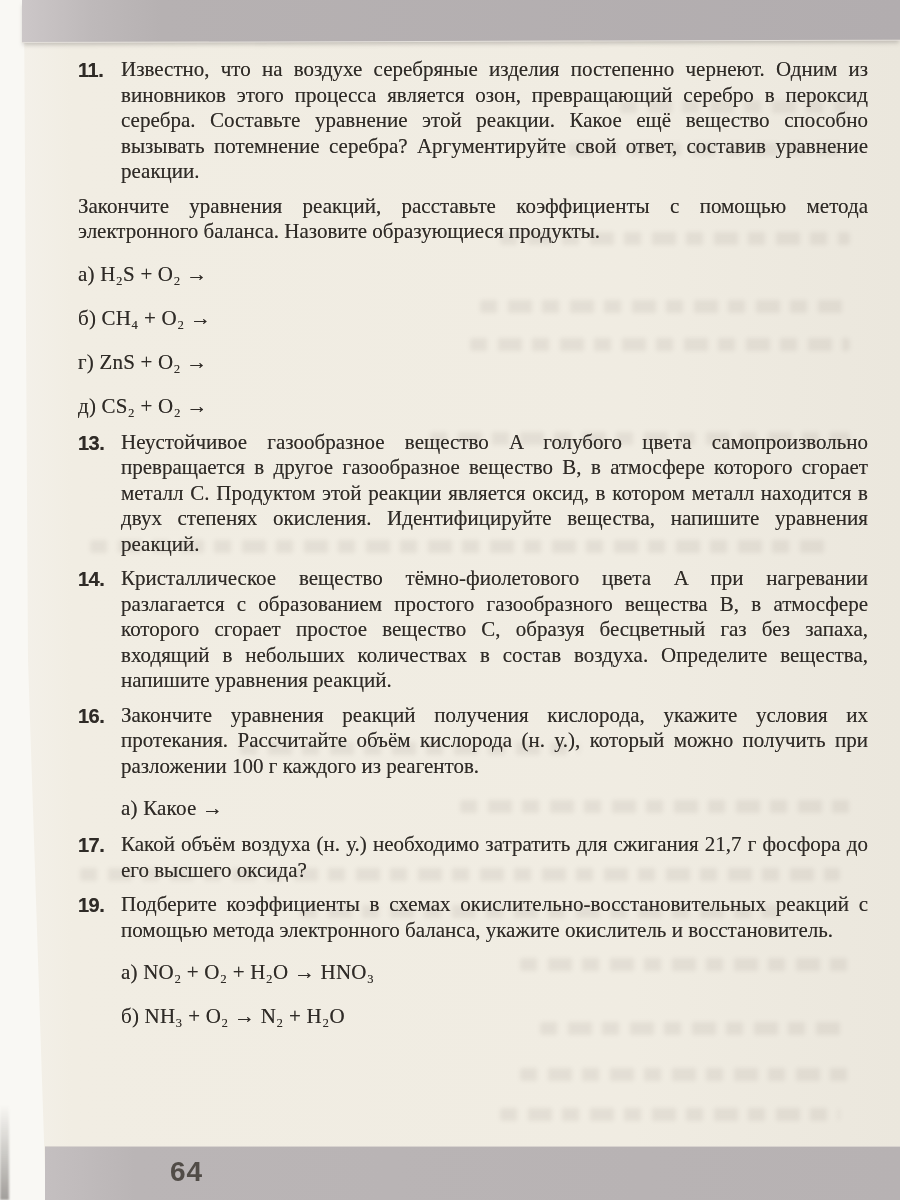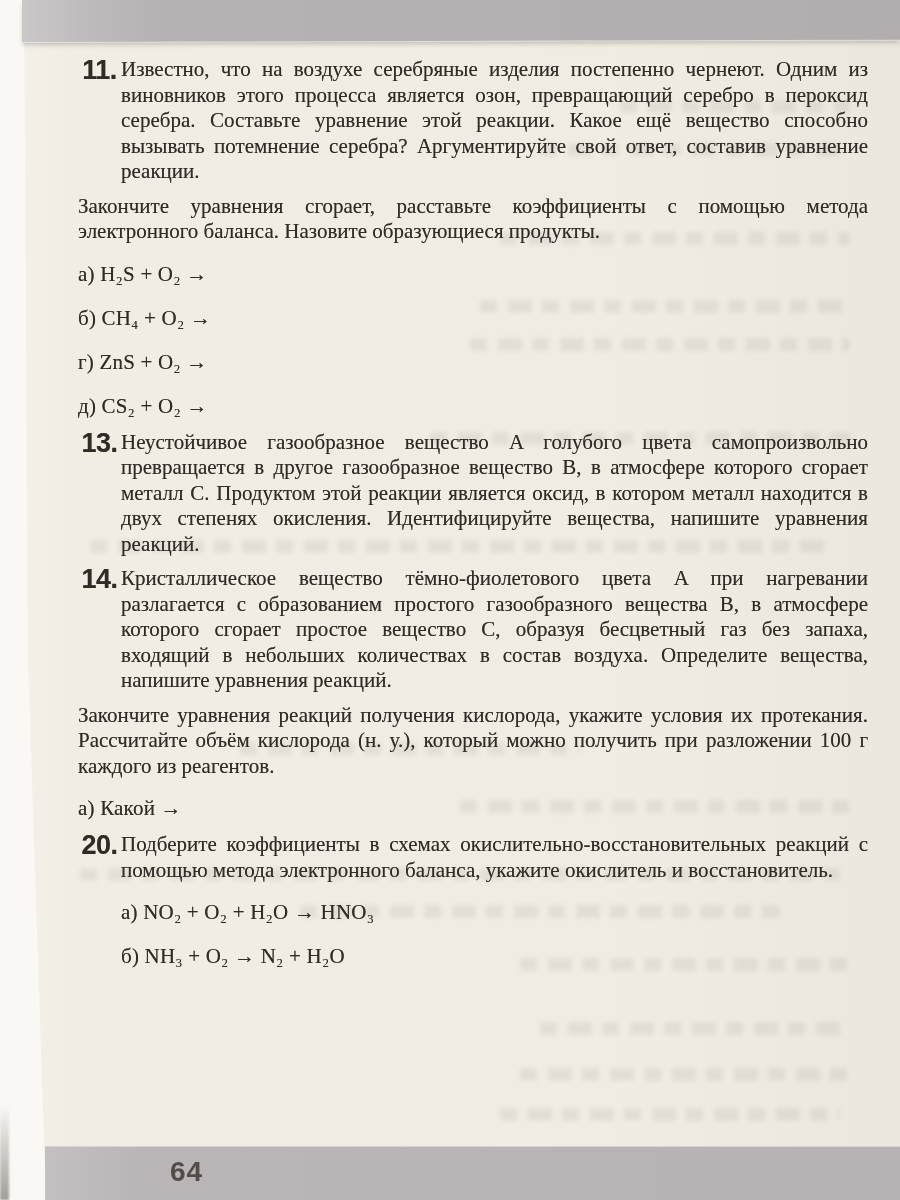--- a/index.html
+++ b/index.html
@@ -45,21 +45,21 @@
   
   .content{
     position:absolute;left:78px;top:57px;width:790px;z-index:2;
     color:#2f2b27;font-size:21px;line-height:25.5px;
     text-shadow:0 0 .4px rgba(47,43,39,.55);
   }
   .problem{display:flex;margin-bottom:9px;}
   .pnum{
     flex:none;width:43px;
     font-family:"Liberation Sans","DejaVu Sans",sans-serif;
-    font-weight:700;font-size:27px;letter-spacing:-.5px;padding-top:1px;text-align:center;
+    font-weight:700;font-size:20px;letter-spacing:-.5px;padding-top:1px;
   }
   .ptext{flex:1;min-width:0;}
   .txt{display:block;text-align:justify;}
   .equation{line-height:30px;margin-top:14px;letter-spacing:.2px;}
   
   .ghost{
     position:absolute;height:13px;border-radius:3px;z-index:1;
     background:repeating-linear-gradient(90deg,
       rgba(128,116,108,.55) 0 17px,rgba(128,116,108,0) 17px 28px,
       rgba(128,116,108,.55) 28px 52px,rgba(128,116,108,0) 52px 62px);
@@ -94,21 +94,21 @@
 
     <div class="problem">
       <span class="pnum">11.</span>
       <div class="ptext">
         <span class="txt">Известно, что на воздухе серебряные изделия постепенно чернеют. Одним из виновников этого процесса является озон, превращающий серебро в пероксид серебра. Составьте уравнение этой реакции. Какое ещё вещество способно вызывать потемнение серебра? Аргументируйте свой ответ, составив уравнение реакции.</span>
       </div>
     </div>
 
     <div class="problem">
       <div class="ptext">
-        <span class="txt">Закончите уравнения сгорает, расставьте коэффициенты с помощью метода электронного баланса. Назовите образующиеся продукты.</span>
+        <span class="txt">Закончите уравнения реакций, расставьте коэффициенты с помощью метода электронного баланса. Назовите образующиеся продукты.</span>
         <div class="equation">а) H₂S + O₂ →</div>
         <div class="equation">б) CH₄ + O₂ →</div>
         <div class="equation">г) ZnS + O₂ →</div>
         <div class="equation">д) CS₂ + O₂ →</div>
       </div>
     </div>
 
     <div class="problem">
       <span class="pnum">13.</span>
       <div class="ptext">
@@ -118,29 +118,36 @@
 
     <div class="problem">
       <span class="pnum">14.</span>
       <div class="ptext">
         <span class="txt">Кристаллическое вещество тёмно-фиолетового цвета A при нагревании разлагается с образованием простого газообразного вещества B, в атмосфере которого сгорает простое вещество C, образуя бесцветный газ без запаха, входящий в небольших количествах в состав воздуха. Определите вещества, напишите уравнения реакций.</span>
       </div>
     </div>
 
 
     <div class="problem">
+      <span class="pnum">16.</span>
       <div class="ptext">
         <span class="txt">Закончите уравнения реакций получения кислорода, укажите условия их протекания. Рассчитайте объём кислорода (н. у.), который можно получить при разложении 100 г каждого из реагентов.</span>
-        <div class="equation">а) Какой →</div>
+        <div class="equation">а) Какое →</div>
       </div>
     </div>
 
+    <div class="problem">
+      <span class="pnum">17.</span>
+      <div class="ptext">
+        <span class="txt">Какой объём воздуха (н. у.) необходимо затратить для сжигания 21,7 г фосфора до его высшего оксида?</span>
+      </div>
+    </div>
 
     <div class="problem">
-      <span class="pnum">20.</span>
+      <span class="pnum">19.</span>
       <div class="ptext">
         <span class="txt">Подберите коэффициенты в схемах окислительно-восстановительных реакций с помощью метода электронного баланса, укажите окислитель и восстановитель.</span>
         <div class="equation">а) NO₂ + O₂ + H₂O → HNO₃</div>
         <div class="equation">б) NH₃ + O₂ → N₂ + H₂O</div>
       </div>
     </div>
 
   </div>
 
   <div class="band bottom">

